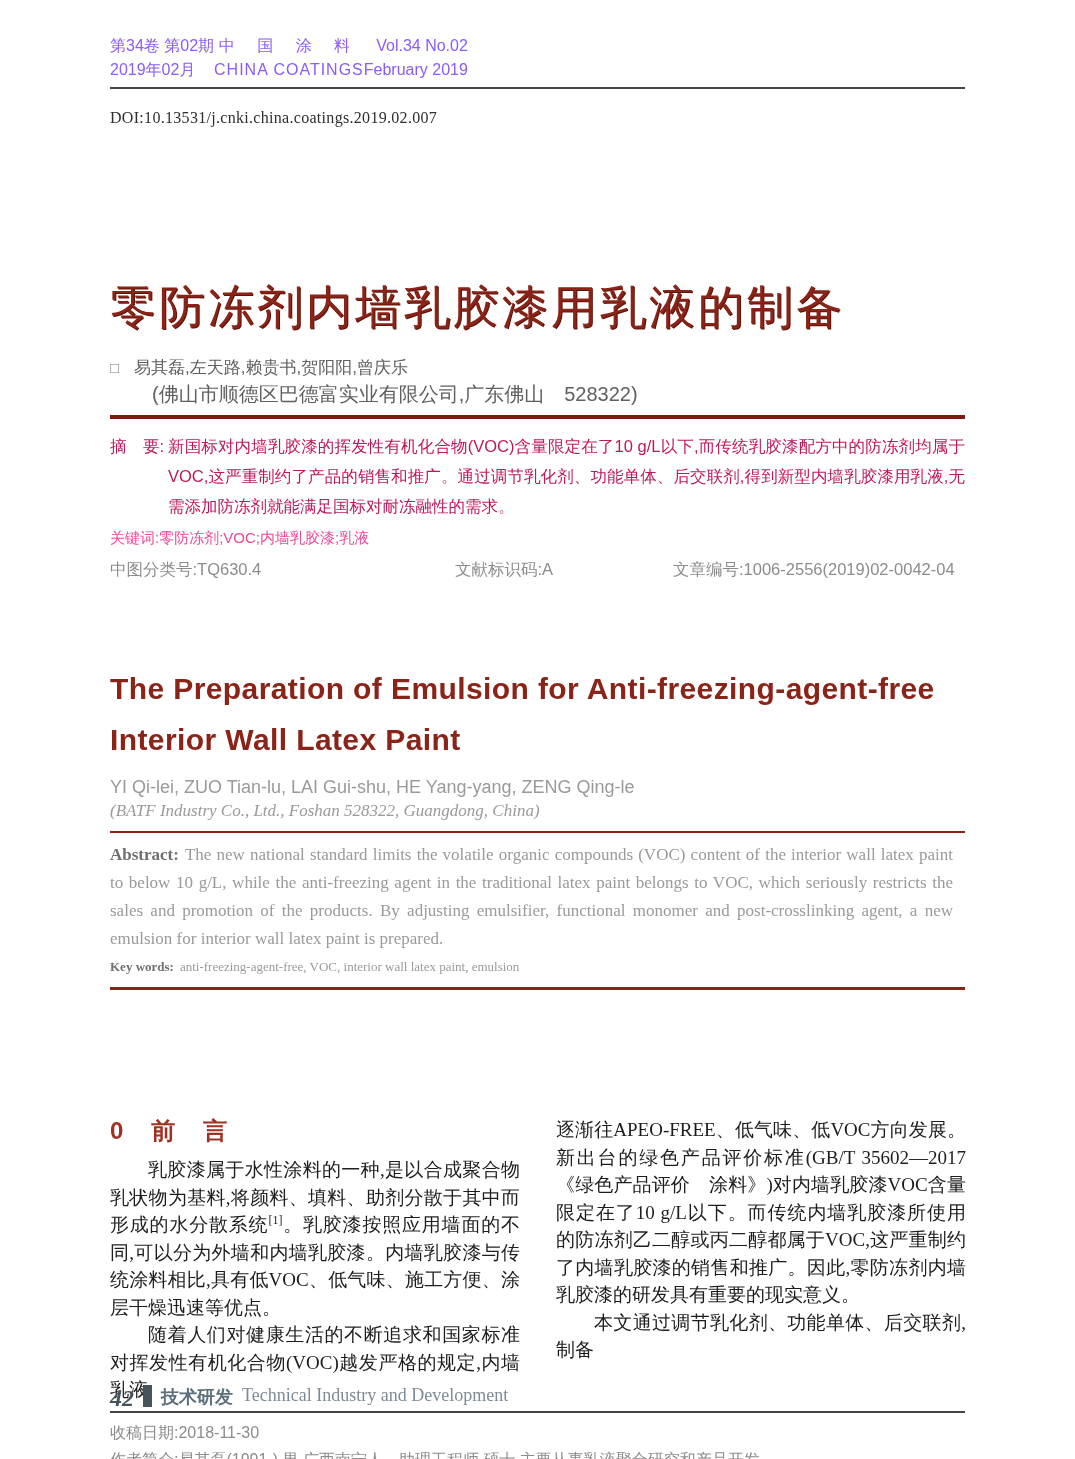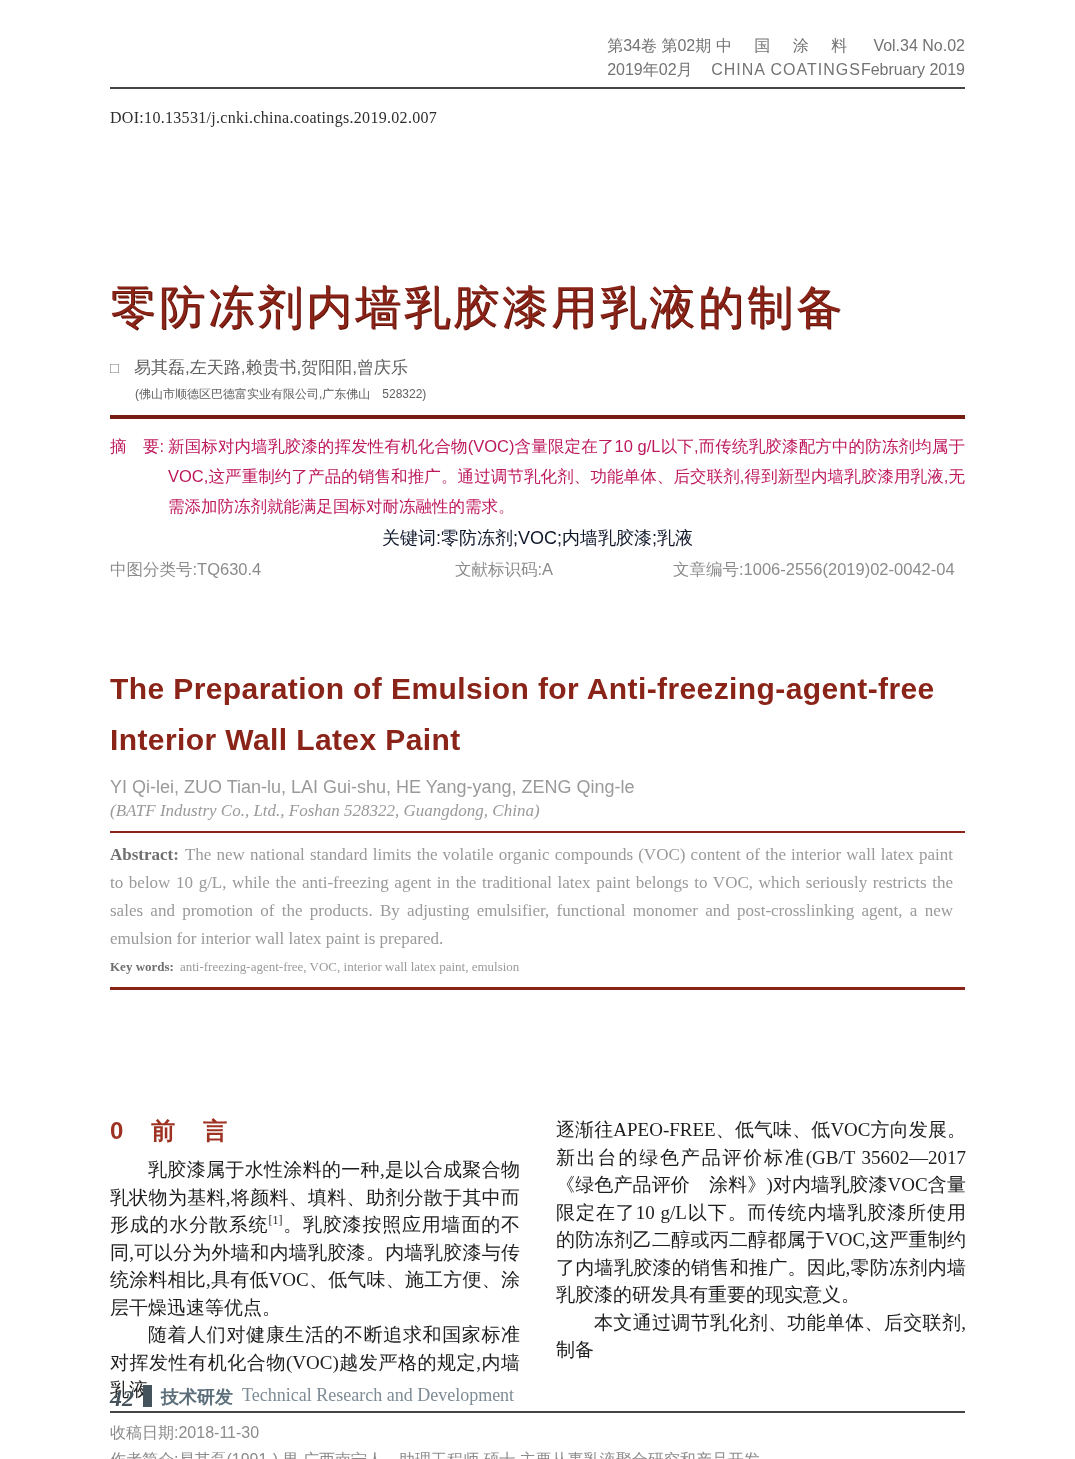--- a/index.html
+++ b/index.html
@@ -5,23 +5,23 @@
   html,body { margin:0; padding:0; background:#e8e8e8; }
   .page {
     position:relative; width:1075px; height:1459px; margin:0 auto;
     background:#ffffff; overflow:hidden;
     font-family:"Liberation Serif", serif; color:#1d1d1d;
   }
   .inner { padding:34px 110px 0 110px; }
 
   
   .journal-header {
-    display:flex; justify-content:flex-end; align-items:flex-start;
-    font-family:"Liberation Sans", sans-serif;
-    color:#737373; font-size:16px; line-height:24px;
+    display:flex; justify-content:flex-start; align-items:flex-start;
+    font-family:"Liberation Sans", sans-serif;
+    color:#8b5cf6; font-size:16px; line-height:24px;
   }
   .jh-col { white-space:nowrap; }
   .jh-center { text-align:center; }
   .jh-right { text-align:right; }
   .jh-journal-cn { letter-spacing:9px; }
   .jh-journal-en { letter-spacing:1px; }
   .header-rule { border:none; border-top:2px solid #454545; margin:5px 0 0 0; }
   .doi-line { margin-top:20px; font-size:16px; color:#2e2e2e; letter-spacing:0.3px; }
 
   
@@ -32,37 +32,37 @@
     color:#8a2318;
     text-shadow:1px 1px 0 #5f1408;
   }
   .author-line {
     margin-top:18px; display:flex; align-items:center; gap:15px;
     font-family:"Liberation Sans", sans-serif;
     color:#606060; font-size:17px; line-height:22px;
   }
   .author-marker { font-size:15px; color:#7c7c7c; }
   .affiliation-cn {
-    margin:4px 0 0 25px;
-    font-family:"Liberation Sans", sans-serif;
-    color:#606060; font-size:12px; line-height:22px;
+    margin:4px 0 0 42px;
+    font-family:"Liberation Sans", sans-serif;
+    color:#606060; font-size:20px; line-height:22px;
   }
   .title-rule { height:4px; background:#771c10; margin-top:10px; }
 
   
   .abstract-cn {
     margin-top:12px; display:flex;
     font-family:"Liberation Sans", sans-serif;
     color:#be185d; font-size:16.5px; line-height:30px;
   }
   .abstract-cn .abs-label { flex:none; width:58px; }
   .abstract-cn .abs-text { flex:1; text-align:justify; }
   .keywords-cn-line {
     margin-top:2px; font-family:"Liberation Sans", sans-serif;
-    color:#0f172a; font-size:18px; line-height:30px;text-align:center;
+    color:#ec4899; font-size:15px; line-height:30px;
   }
   .classification-row {
     margin-top:4px; display:flex;
     font-family:"Liberation Sans", sans-serif;
     color:#8c8c8c; font-size:16.5px; line-height:24px;
   }
   .class-item-1 { width:345px; flex:none; }
   .class-item-2 { width:218px; flex:none; }
   .class-item-3 { flex:1; }
 
@@ -217,15 +217,15 @@
       <div>
         <span>作者简介:</span><span>易其磊(1991-),男,广西南宁人。助理工程师,硕士,主要从事乳液聚合研究和产品开发。</span>
       </div>
     </div>
   </div>
 
   <div class="page-footer">
     <span class="page-number">42</span>
     <span class="footer-bar"></span>
     <span class="footer-section-cn">技术研发</span>
-    <span class="footer-section-en">Technical Research and Development</span>
+    <span class="footer-section-en">Technical Industry and Development</span>
   </div>
 </div>
 
 </body></html>

